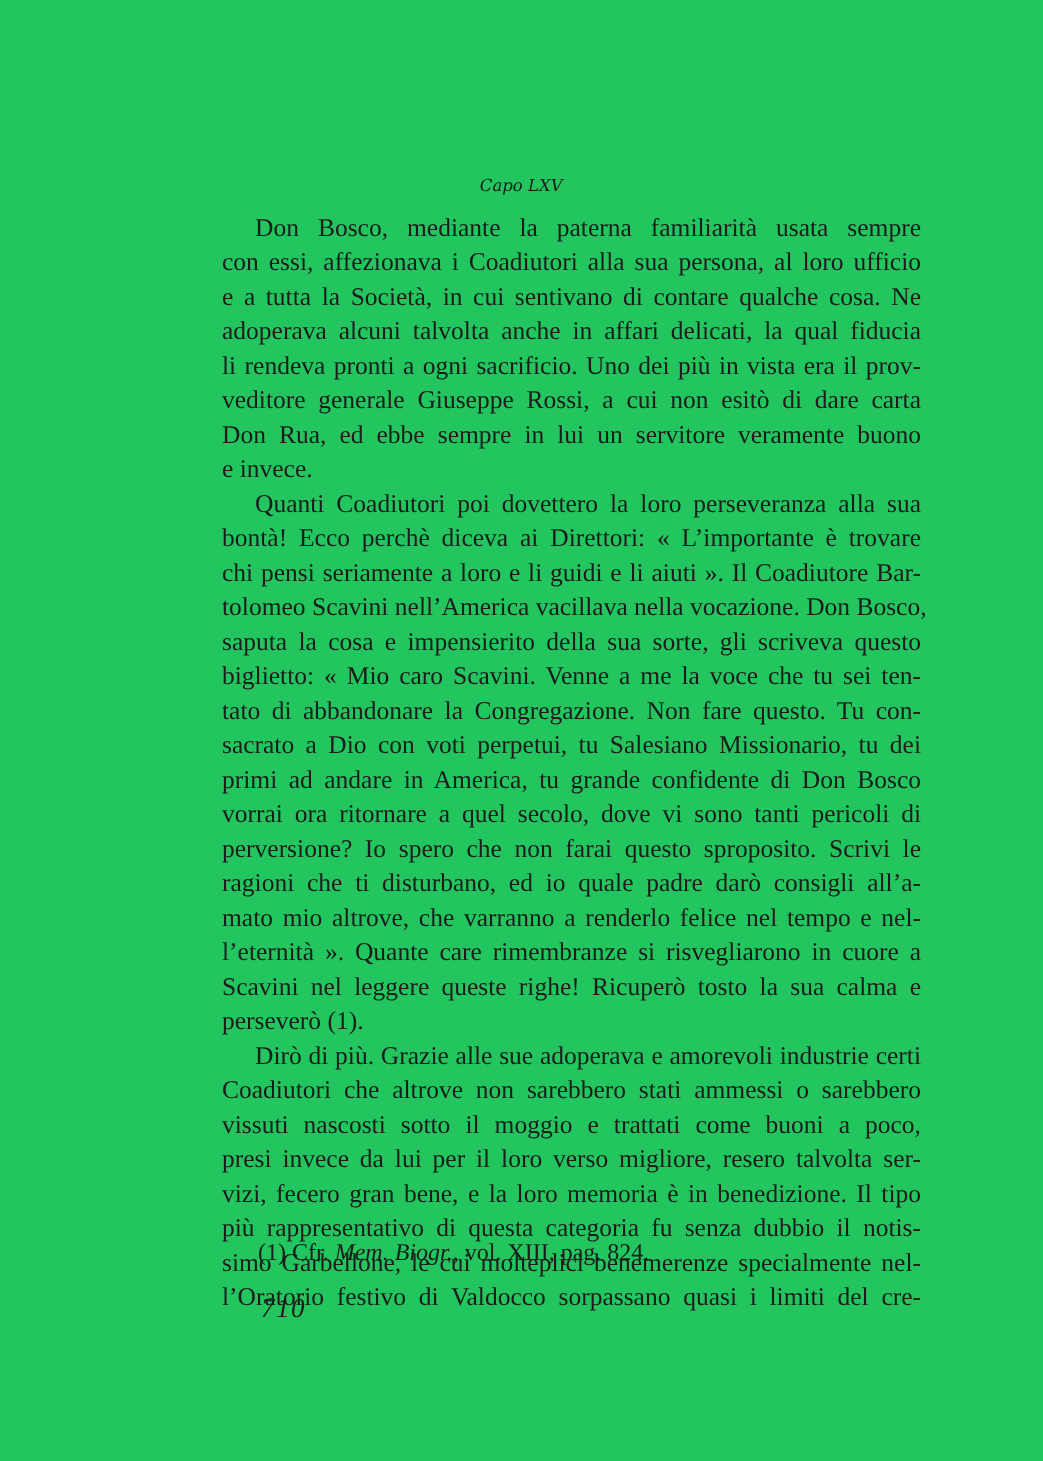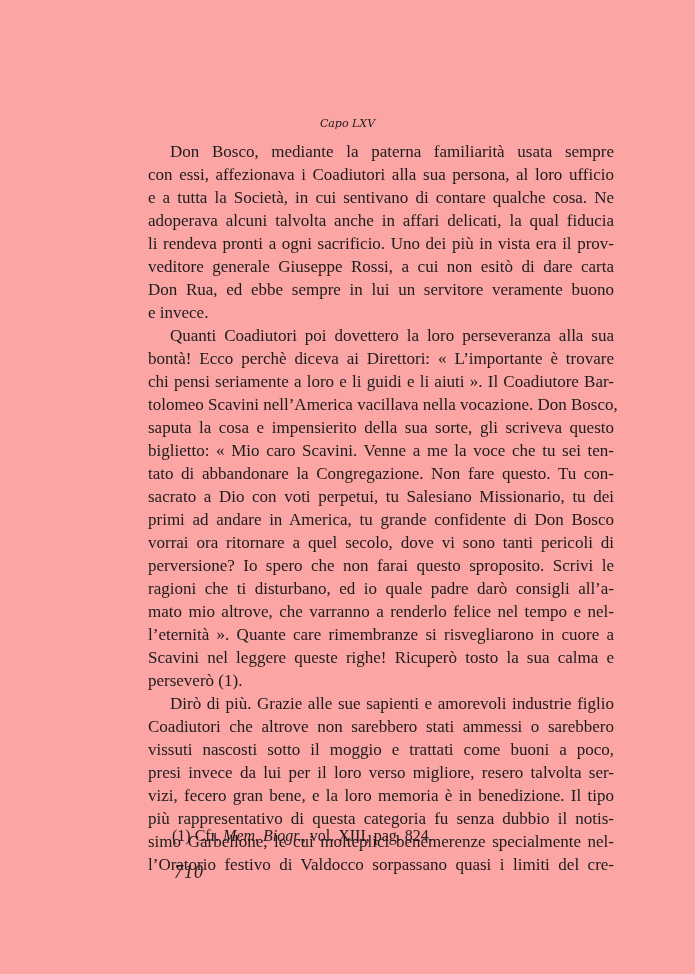--- a/index.html
+++ b/index.html
@@ -1,17 +1,17 @@
 <!DOCTYPE html>
 <html><head>
 <meta charset="utf-8">
 <style>
   html, body { margin: 0; padding: 0; background: #ffffff; }
   body { width: 695px; height: 974px; position: relative; overflow: hidden; }
-  .page { position: absolute; left: 0; top: 0; width: 695px; height: 974px; background: #fca5a5; }
+  .page { position: absolute; left: 0; top: 0; width: 695px; height: 974px; background: #22c55e; }
   .running-head {
     position: absolute; top: 117px; left: 0; width: 695px; text-align: center;
     font-family: "DejaVu Serif", serif; font-style: italic; font-size: 11px; color: #1a1a1a;
   }
   .body-text {
     position: absolute; left: 148px; top: 140px; width: 466px;
     font-family: "Liberation Serif", serif; font-size: 17px; line-height: 23.0px; color: #1c1c1c;
   }
   .line { display: block; white-space: nowrap; text-align: justify; text-align-last: justify; height: 23px; }
   .line.last { text-align-last: left; }
@@ -58,21 +58,21 @@
       <span class="line">vorrai ora ritornare a quel secolo, dove vi sono tanti pericoli di</span>
       <span class="line">perversione? Io spero che non farai questo sproposito. Scrivi le</span>
       <span class="line">ragioni che ti disturbano, ed io quale padre darò consigli all’a-</span>
       <span class="line">mato mio altrove, che varranno a renderlo felice nel tempo e nel-</span>
       <span class="line">l’eternità ». Quante care rimembranze si risvegliarono in cuore a</span>
       <span class="line">Scavini nel leggere queste righe! Ricuperò tosto la sua calma e</span>
       <span class="line last">perseverò (1).</span>
     </div>
 
     <div>
-      <span class="line indent">Dirò di più. Grazie alle sue sapienti e amorevoli industrie figlio</span>
+      <span class="line indent">Dirò di più. Grazie alle sue adoperava e amorevoli industrie certi</span>
       <span class="line">Coadiutori che altrove non sarebbero stati ammessi o sarebbero</span>
       <span class="line">vissuti nascosti sotto il moggio e trattati come buoni a poco,</span>
       <span class="line">presi invece da lui per il loro verso migliore, resero talvolta ser-</span>
       <span class="line">vizi, fecero gran bene, e la loro memoria è in benedizione. Il tipo</span>
       <span class="line">più rappresentativo di questa categoria fu senza dubbio il notis-</span>
       <span class="line">simo Garbellone, le cui molteplici benemerenze specialmente nel-</span>
       <span class="line">l’Oratorio festivo di Valdocco sorpassano quasi i limiti del cre-</span>
     </div>
   </div>
 

